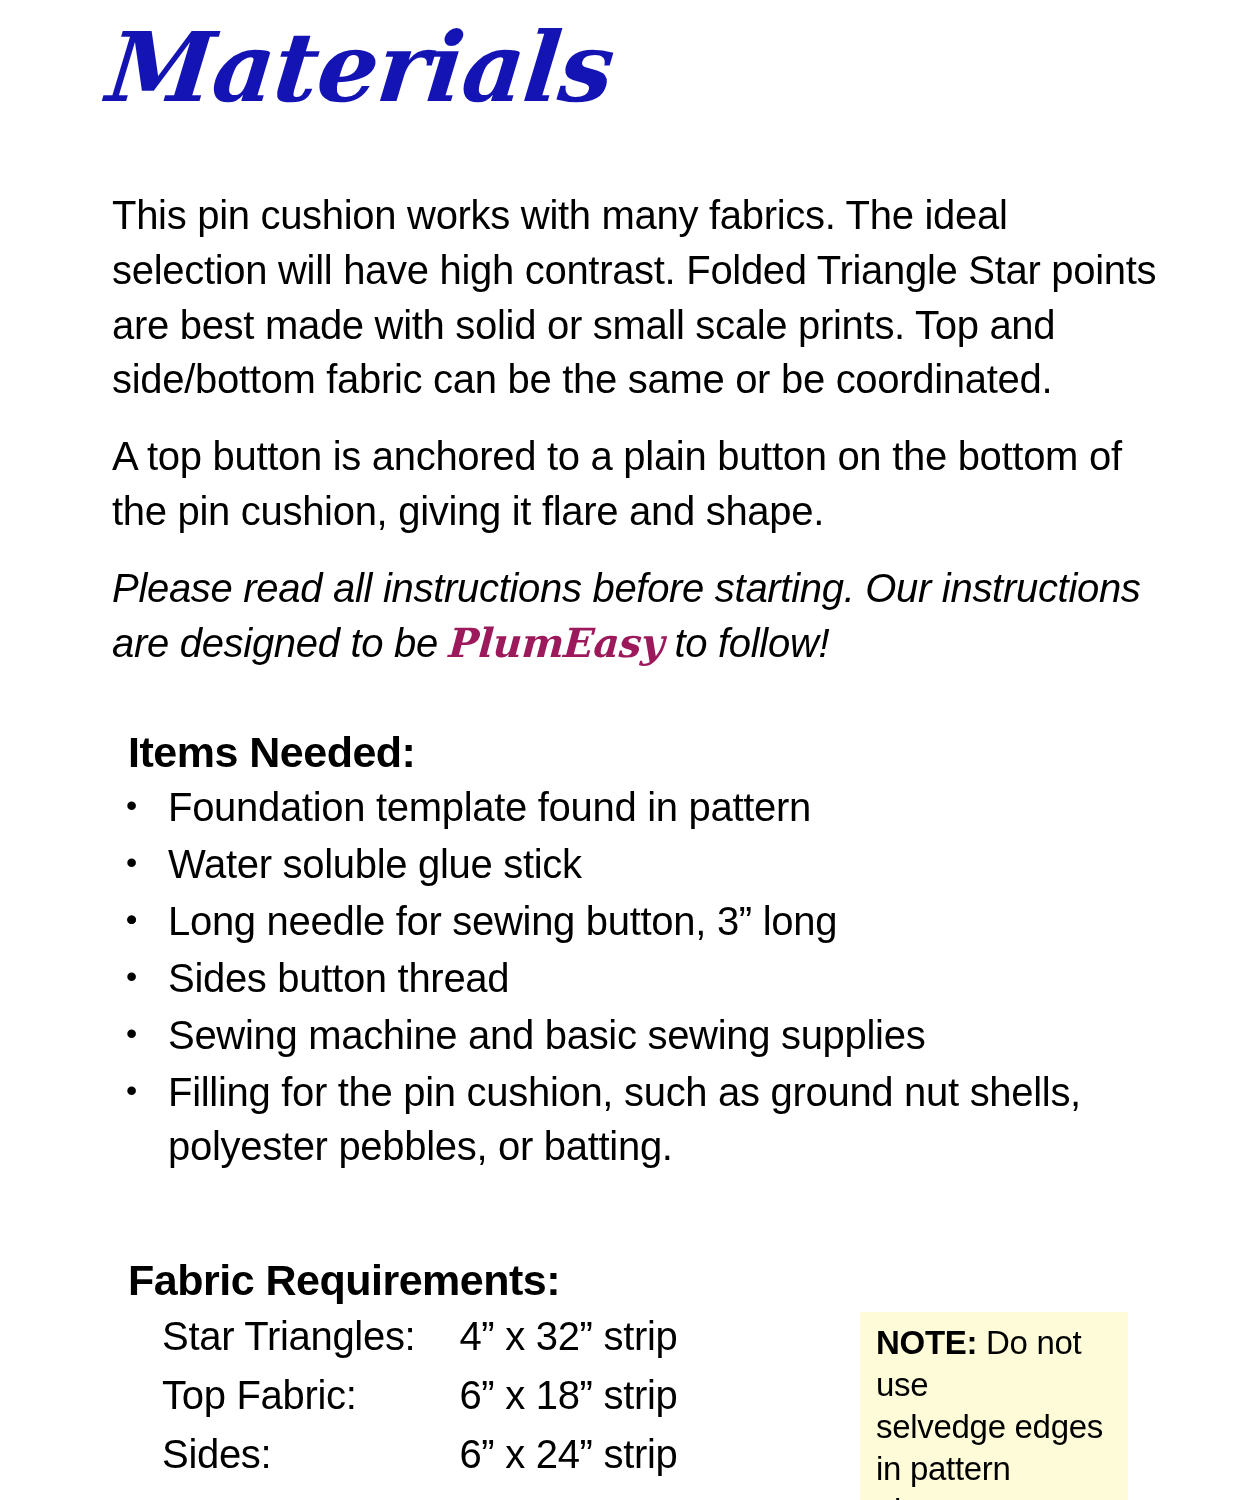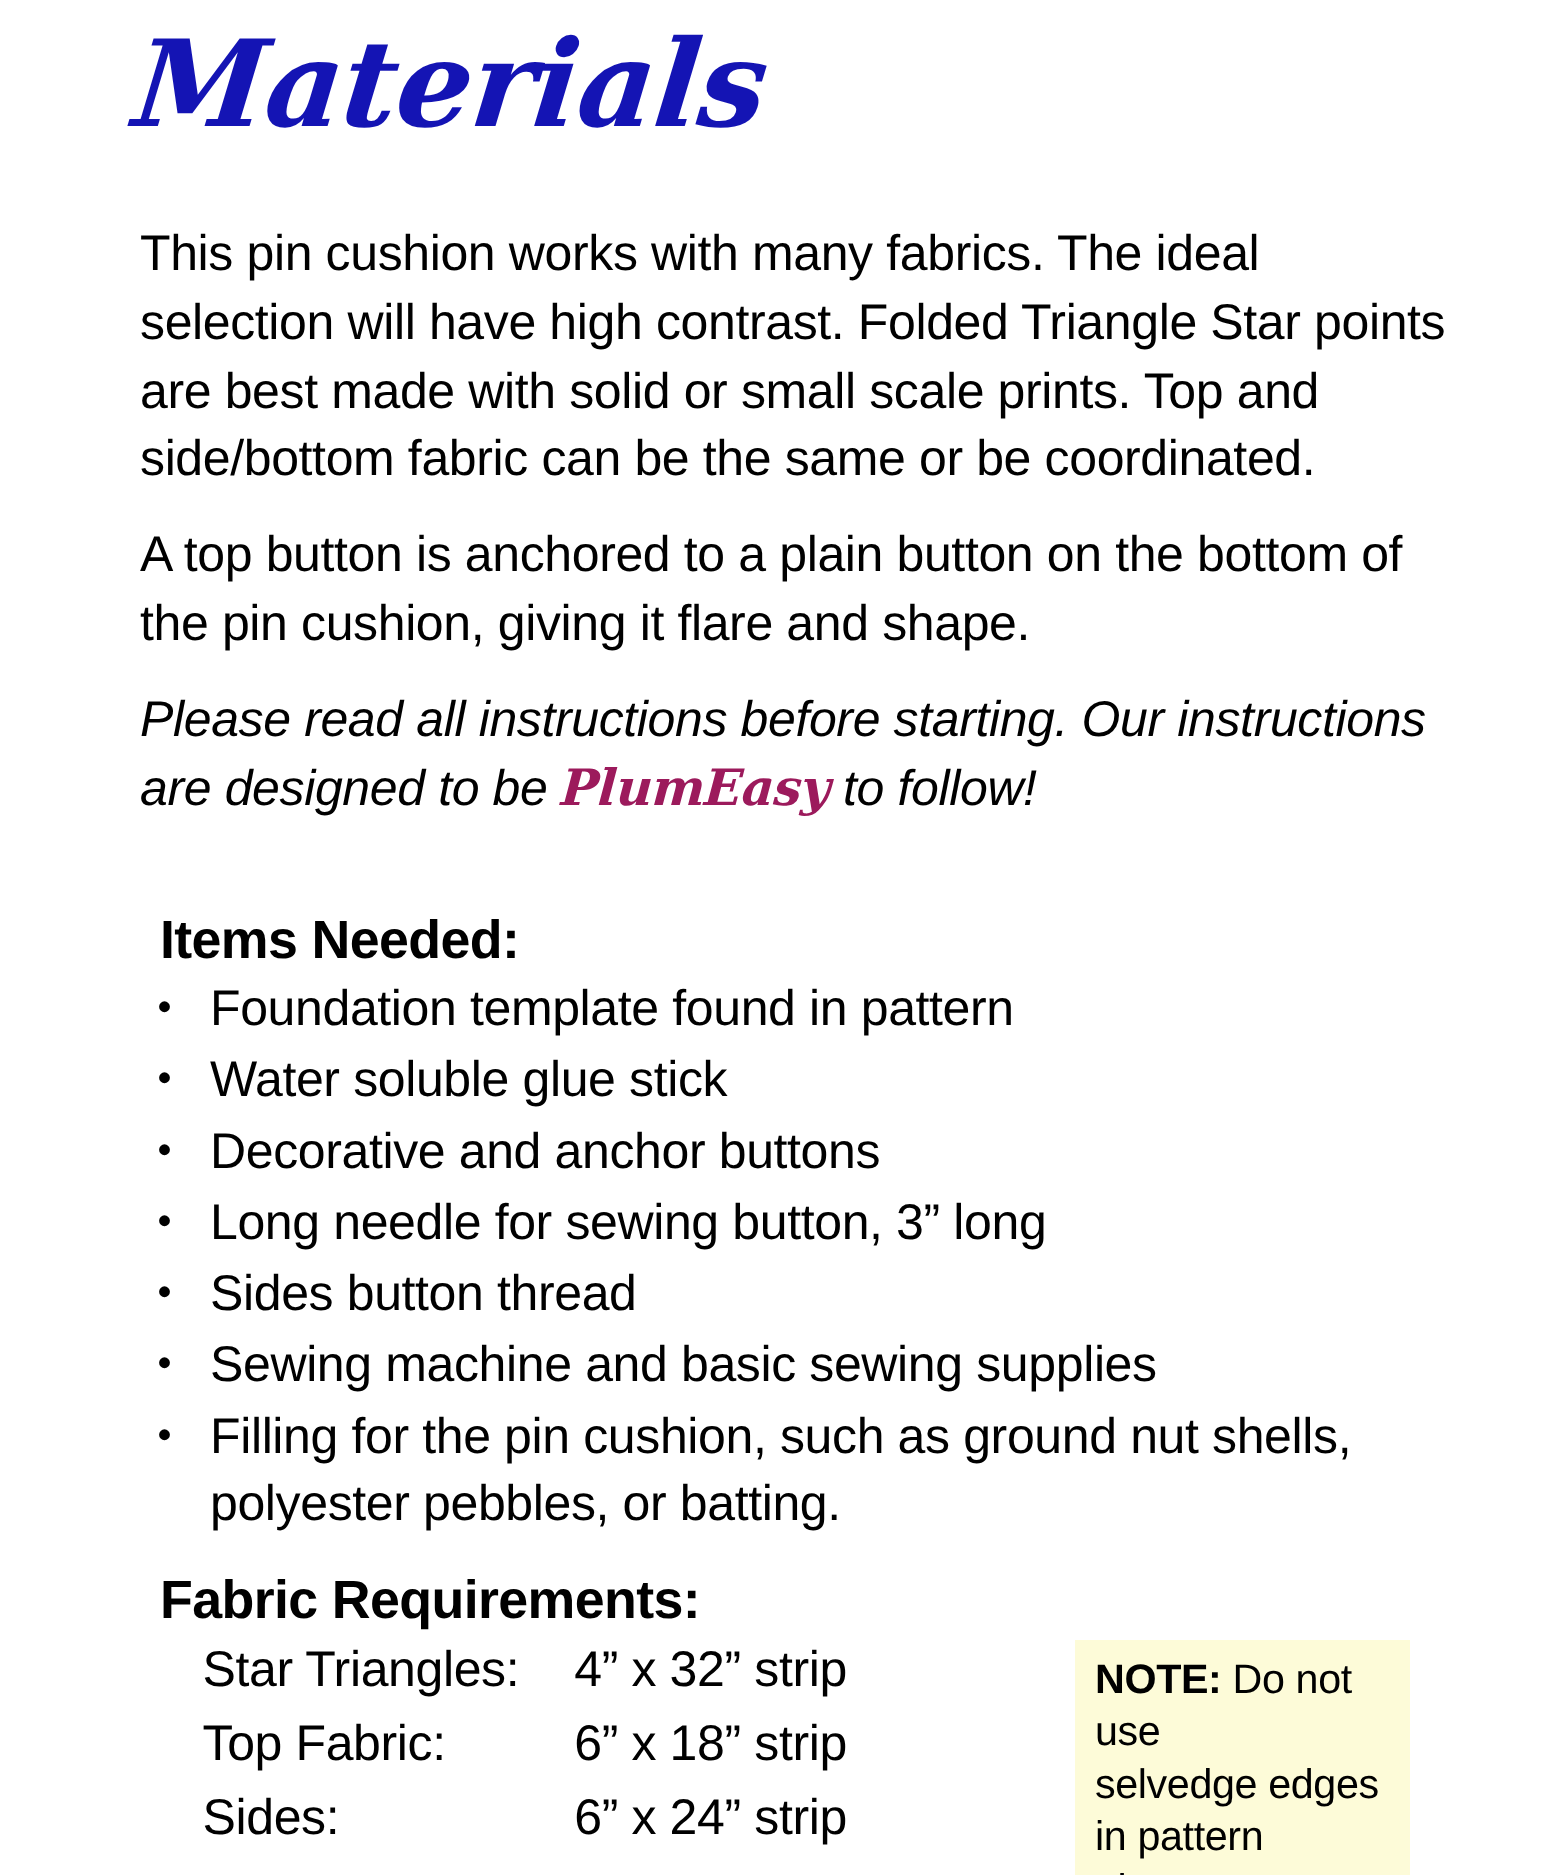--- a/index.html
+++ b/index.html
@@ -35,21 +35,21 @@
     line-height: 1.05;
     color: #1414b4;
     letter-spacing: -1px;
     transform: skewX(-6deg);
   }
 
   
   .body-block {
     position: absolute;
     left: 112px;
-    top: 176px;
+    top: 188px;
     width: 1060px;
   }
   p.para {
     margin: 0 0 22px 0;
     font-size: 40px;
     line-height: 1.37;
     letter-spacing: -0.3px;
   }
   p.para.italic {
     font-style: italic;
@@ -161,21 +161,21 @@
     <p class="para">This pin cushion works with many fabrics. The ideal selection will have high contrast. Folded Triangle Star points are best made with solid or small scale prints. Top and side/bottom fabric can be the same or be coordinated.</p>
     <p class="para">A top button is anchored to a plain button on the bottom of the pin cushion, giving it flare and shape.</p>
     <p class="para italic"><span>Please read all instructions before starting. Our instructions are designed to be </span><span class="plumeasy">PlumEasy</span><span> to follow!</span></p>
   </div>
 
   <h2 class="section items-heading">Items Needed:</h2>
 
   <ul class="items">
     <li><span class="dot">•</span><span>Foundation template found in pattern</span></li>
     <li><span class="dot">•</span><span>Water soluble glue stick</span></li>
-    <li><span class="dot">•</span><span>Decorative and anchor buttons</span></li>
+    <li><span class="dot">•</span></li>
     <li><span class="dot">•</span><span>Long needle for sewing button, 3” long</span></li>
     <li><span class="dot">•</span><span>Sides button thread</span></li>
     <li><span class="dot">•</span><span>Sewing machine and basic sewing supplies</span></li>
     <li><span class="dot">•</span><span>Filling for the pin cushion, such as ground nut shells, polyester pebbles, or batting.</span></li>
   </ul>
 
   <h2 class="section fabric-heading">Fabric Requirements:</h2>
 
   <table class="fabric-table">
     <tbody>

